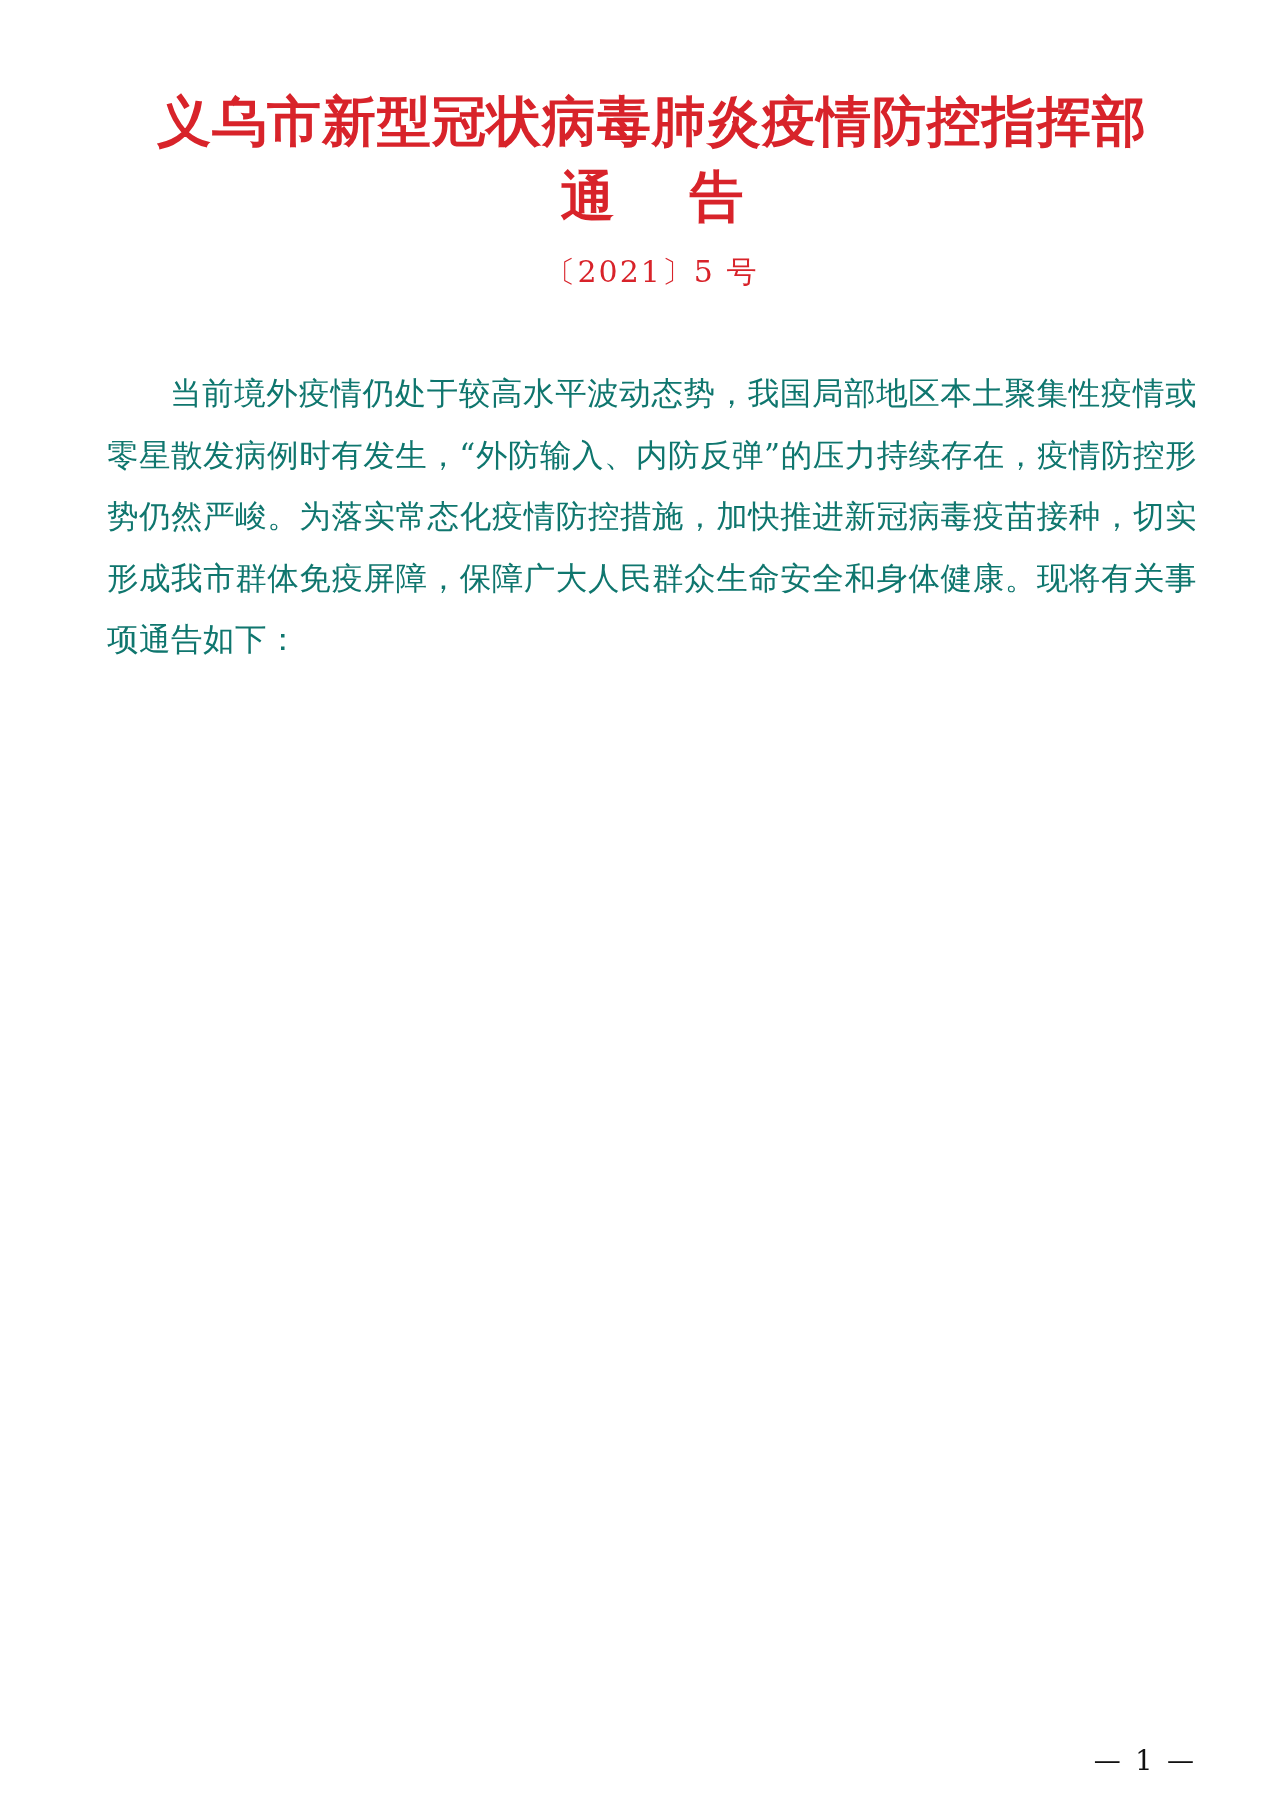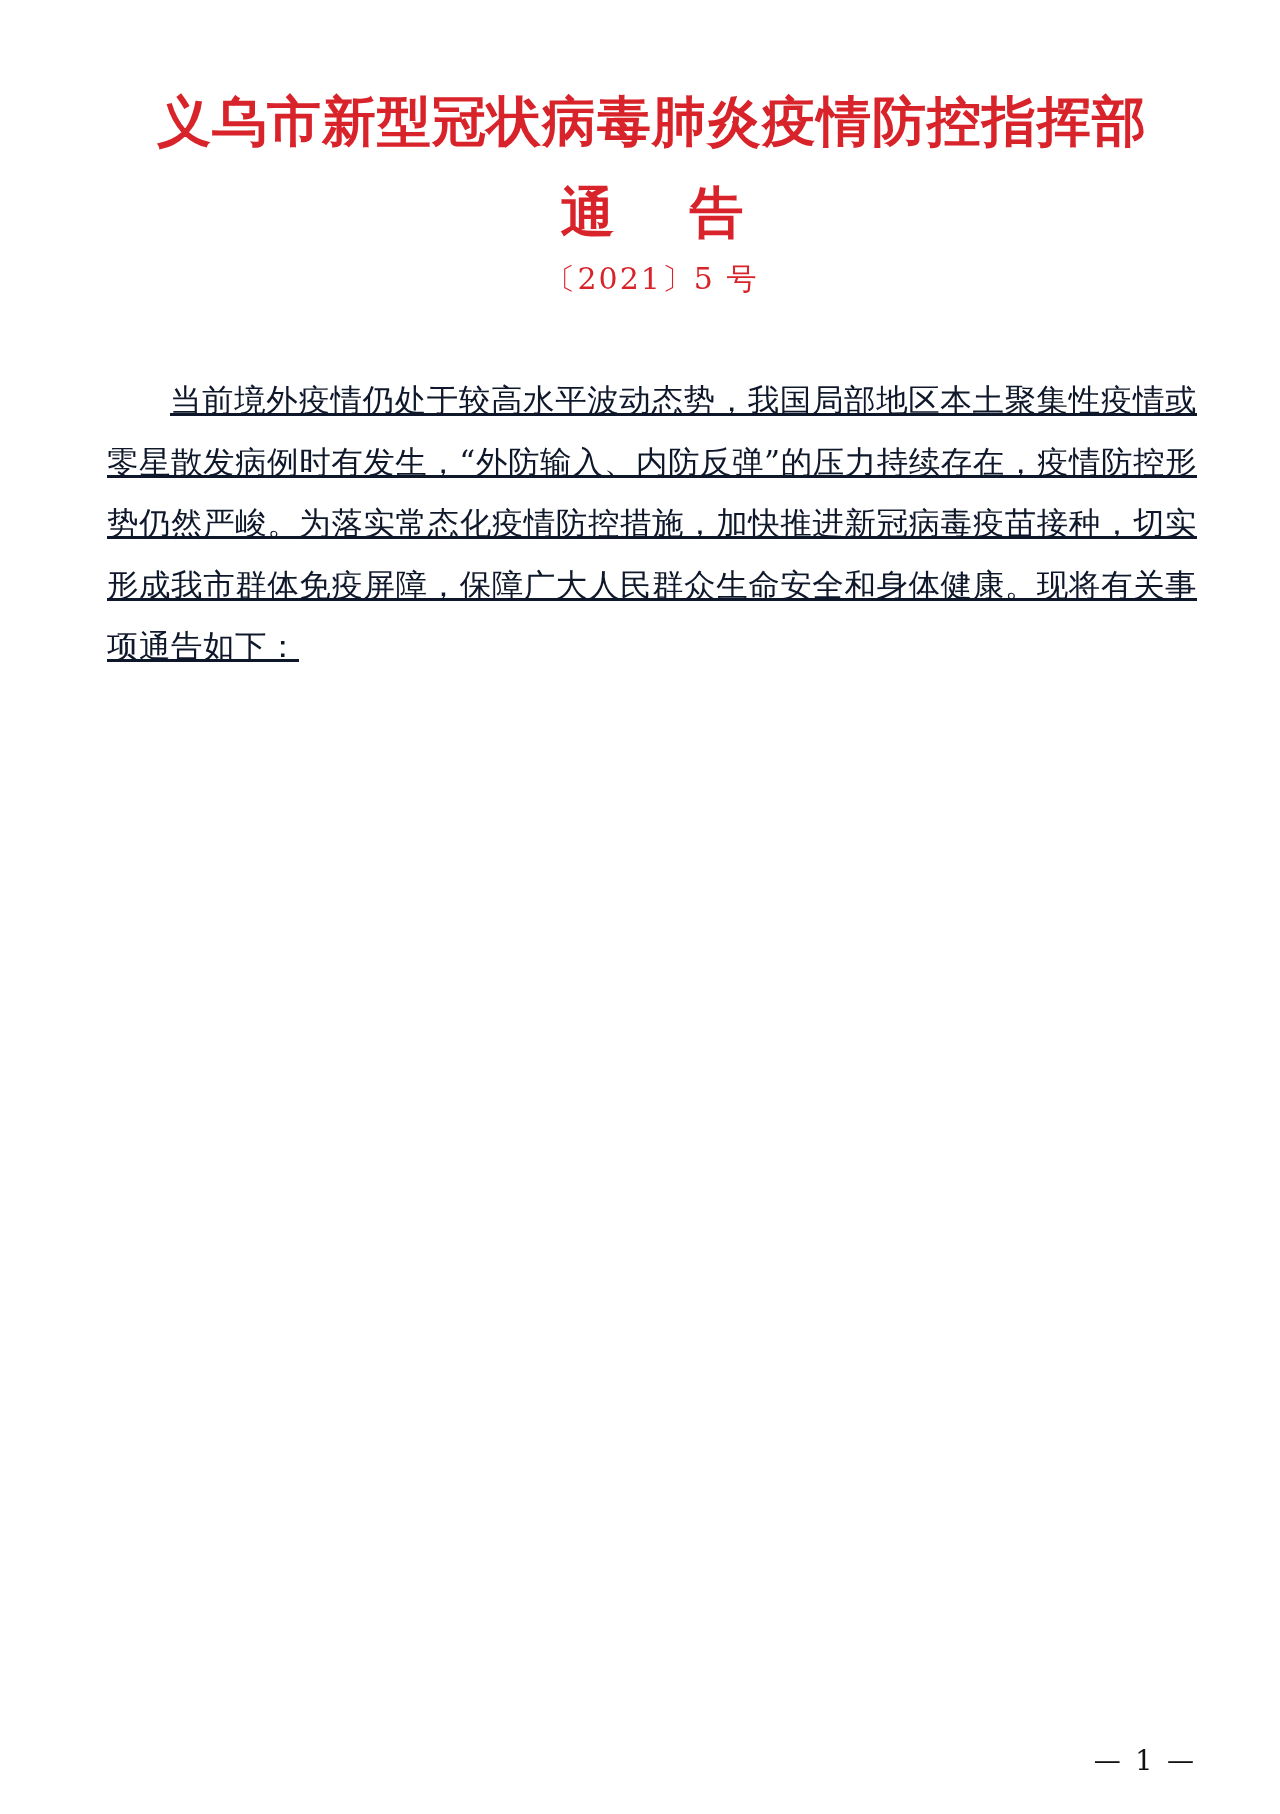--- a/index.html
+++ b/index.html
@@ -37,38 +37,37 @@
     font-family: "DejaVu Serif", "Liberation Serif", serif;
     white-space: nowrap;
   }
   .doc-title-line2 {
     color: #d8232a;
     font-weight: bold;
     font-size: 54px;
     line-height: 1.35;
     letter-spacing: 28px;
     padding-left: 28px;
-    margin-top: 20px;
+    margin-top: 4px;
   }
   .doc-number {
     color: #d8232a;
     font-size: 30px;
-    margin-top: 11px;
+    margin-top: 20px;
     letter-spacing: 2px;
     font-family: "DejaVu Serif", "Liberation Serif", serif;
   }
   .doc-body {
     margin-top: 70px;
     font-size: 31.5px;
     line-height: 1.95;
     text-align: justify;
     text-justify: inter-ideograph;
     letter-spacing: 0.5px;
-    color: #0f172a;
-    text-decoration: underline;
+    color: #0f766e;
   }
   .para {
     text-indent: 2em;
     margin: 0 0 2px 0;
   }
   .page-number {
     position: absolute;
     right: 95px;
     bottom: 38px;
     font-size: 27px;

